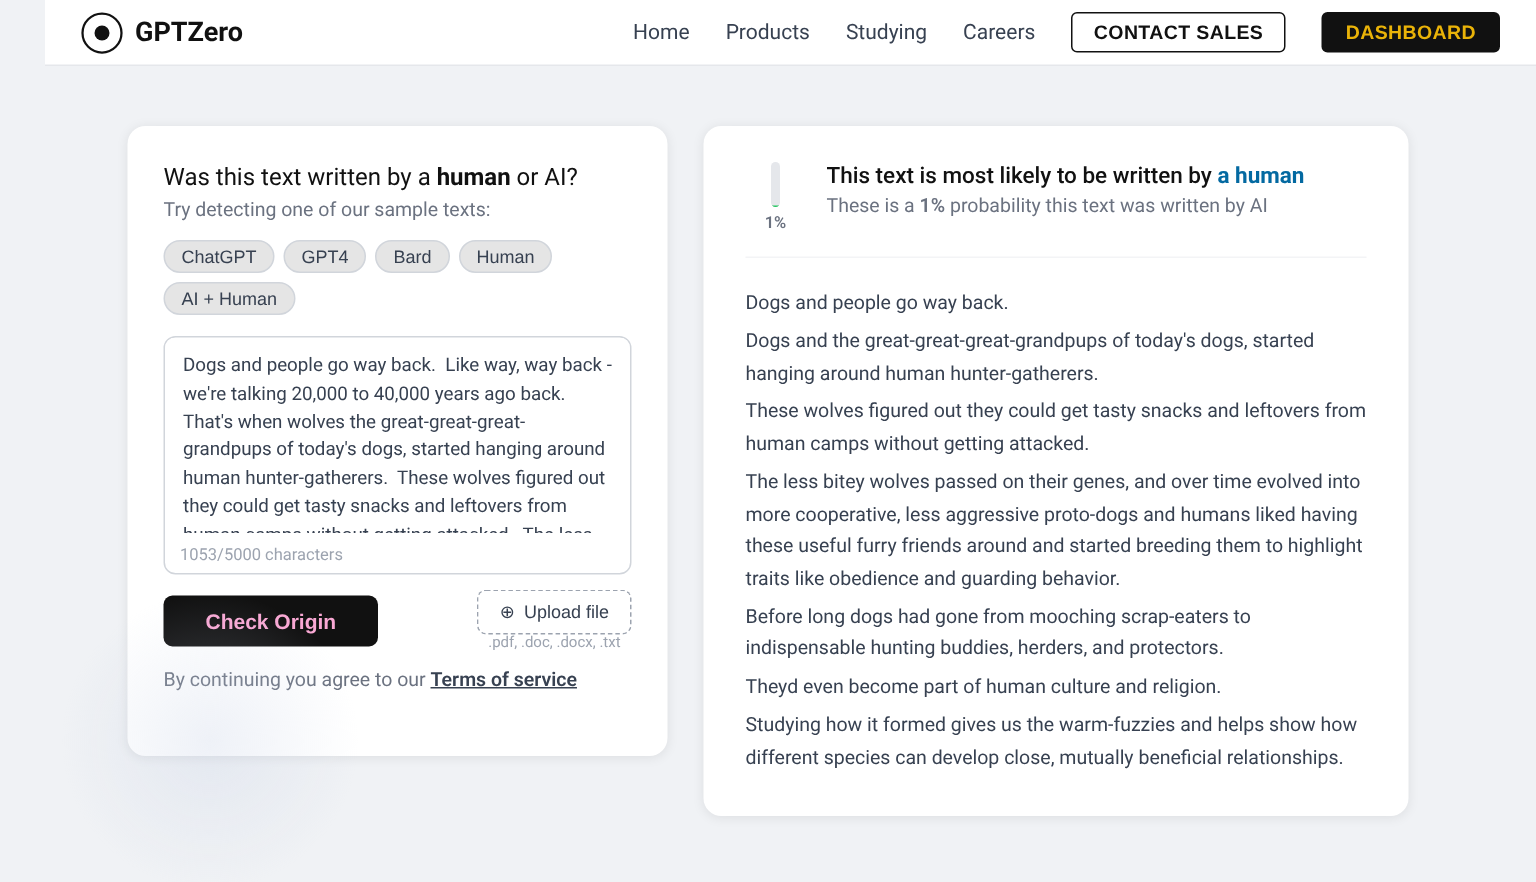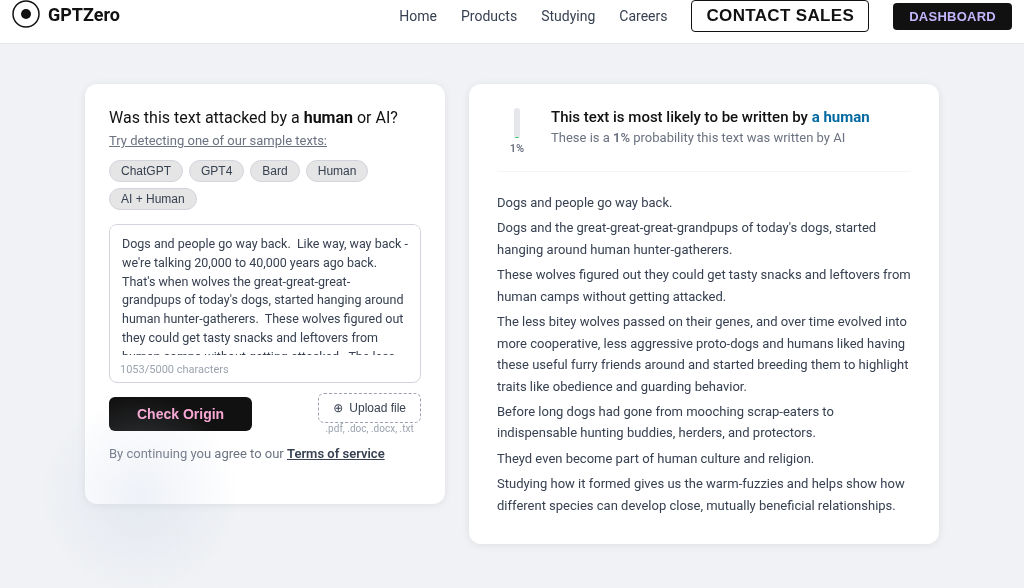--- a/index.html
+++ b/index.html
@@ -8,26 +8,27 @@
       background: #f0f2f5;
       min-height: 588px;
       overflow: hidden;
     }
 
     
     .navbar {
       background: #fff;
       border-bottom: 1px solid #e5e7eb;
       display: flex;
-      align-items: flex-start;
+      align-items: center;
       justify-content: space-between;
-      padding: 0 12px;
+      padding: 0 24px;
       height: 44px;
       position: relative;
       z-index: 10;
+      margin-left: 30px;
     }
     .navbar-left {
       display: flex;
       align-items: center;
       gap: 8px;
     }
     .logo-icon {
       width: 28px;
       height: 28px;
     }
@@ -45,29 +46,29 @@
       font-size: 14px;
       color: #374151;
       cursor: pointer;
       text-decoration: none;
     }
     .btn-contact {
       border: 1.5px solid #111;
       background: #fff;
       color: #111;
       padding: 5px 14px;
-      font-size: 17px;
+      font-size: 13px;
       font-weight: 600;
       border-radius: 4px;
       cursor: pointer;
       letter-spacing: 0.02em;
     }
     .btn-dashboard {
       background: #111;
-      color: #c4b5fd;
+      color: #eab308;
       padding: 6px 16px;
       font-size: 13px;
       font-weight: 600;
       border-radius: 4px;
       cursor: pointer;
       border: none;
       letter-spacing: 0.02em;
     }
 
     
@@ -105,21 +106,20 @@
       font-size: 16px;
       font-weight: 400;
       color: #111;
       margin-bottom: 6px;
     }
     .panel-title strong { font-weight: 700; }
     .panel-subtitle {
       font-size: 13px;
       color: #6b7280;
       margin-bottom: 12px;
-      text-decoration: underline;
     }
     .sample-tags {
       display: flex;
       flex-wrap: wrap;
       gap: 6px;
       margin-bottom: 14px;
     }
     .tag {
       border: 1px solid #d1d5db;
       border-radius: 20px;
@@ -297,21 +297,21 @@
     <button class="btn-contact">CONTACT SALES</button>
     <button class="btn-dashboard">DASHBOARD</button>
   </div>
 </nav>
 
 <div class="main-content">
   <div class="bg-decoration"></div>
 
   <div class="left-panel">
     <p class="panel-title">
-      <span>Was this text attacked by a </span><strong>human</strong><span> or AI?</span>
+      <span>Was this text written by a </span><strong>human</strong><span> or AI?</span>
     </p>
     <p class="panel-subtitle">Try detecting one of our sample texts:</p>
 
     <div class="sample-tags">
       <button class="tag">ChatGPT</button>
       <button class="tag">GPT4</button>
       <button class="tag">Bard</button>
       <button class="tag">Human</button>
       <button class="tag">AI + Human</button>
     </div>

